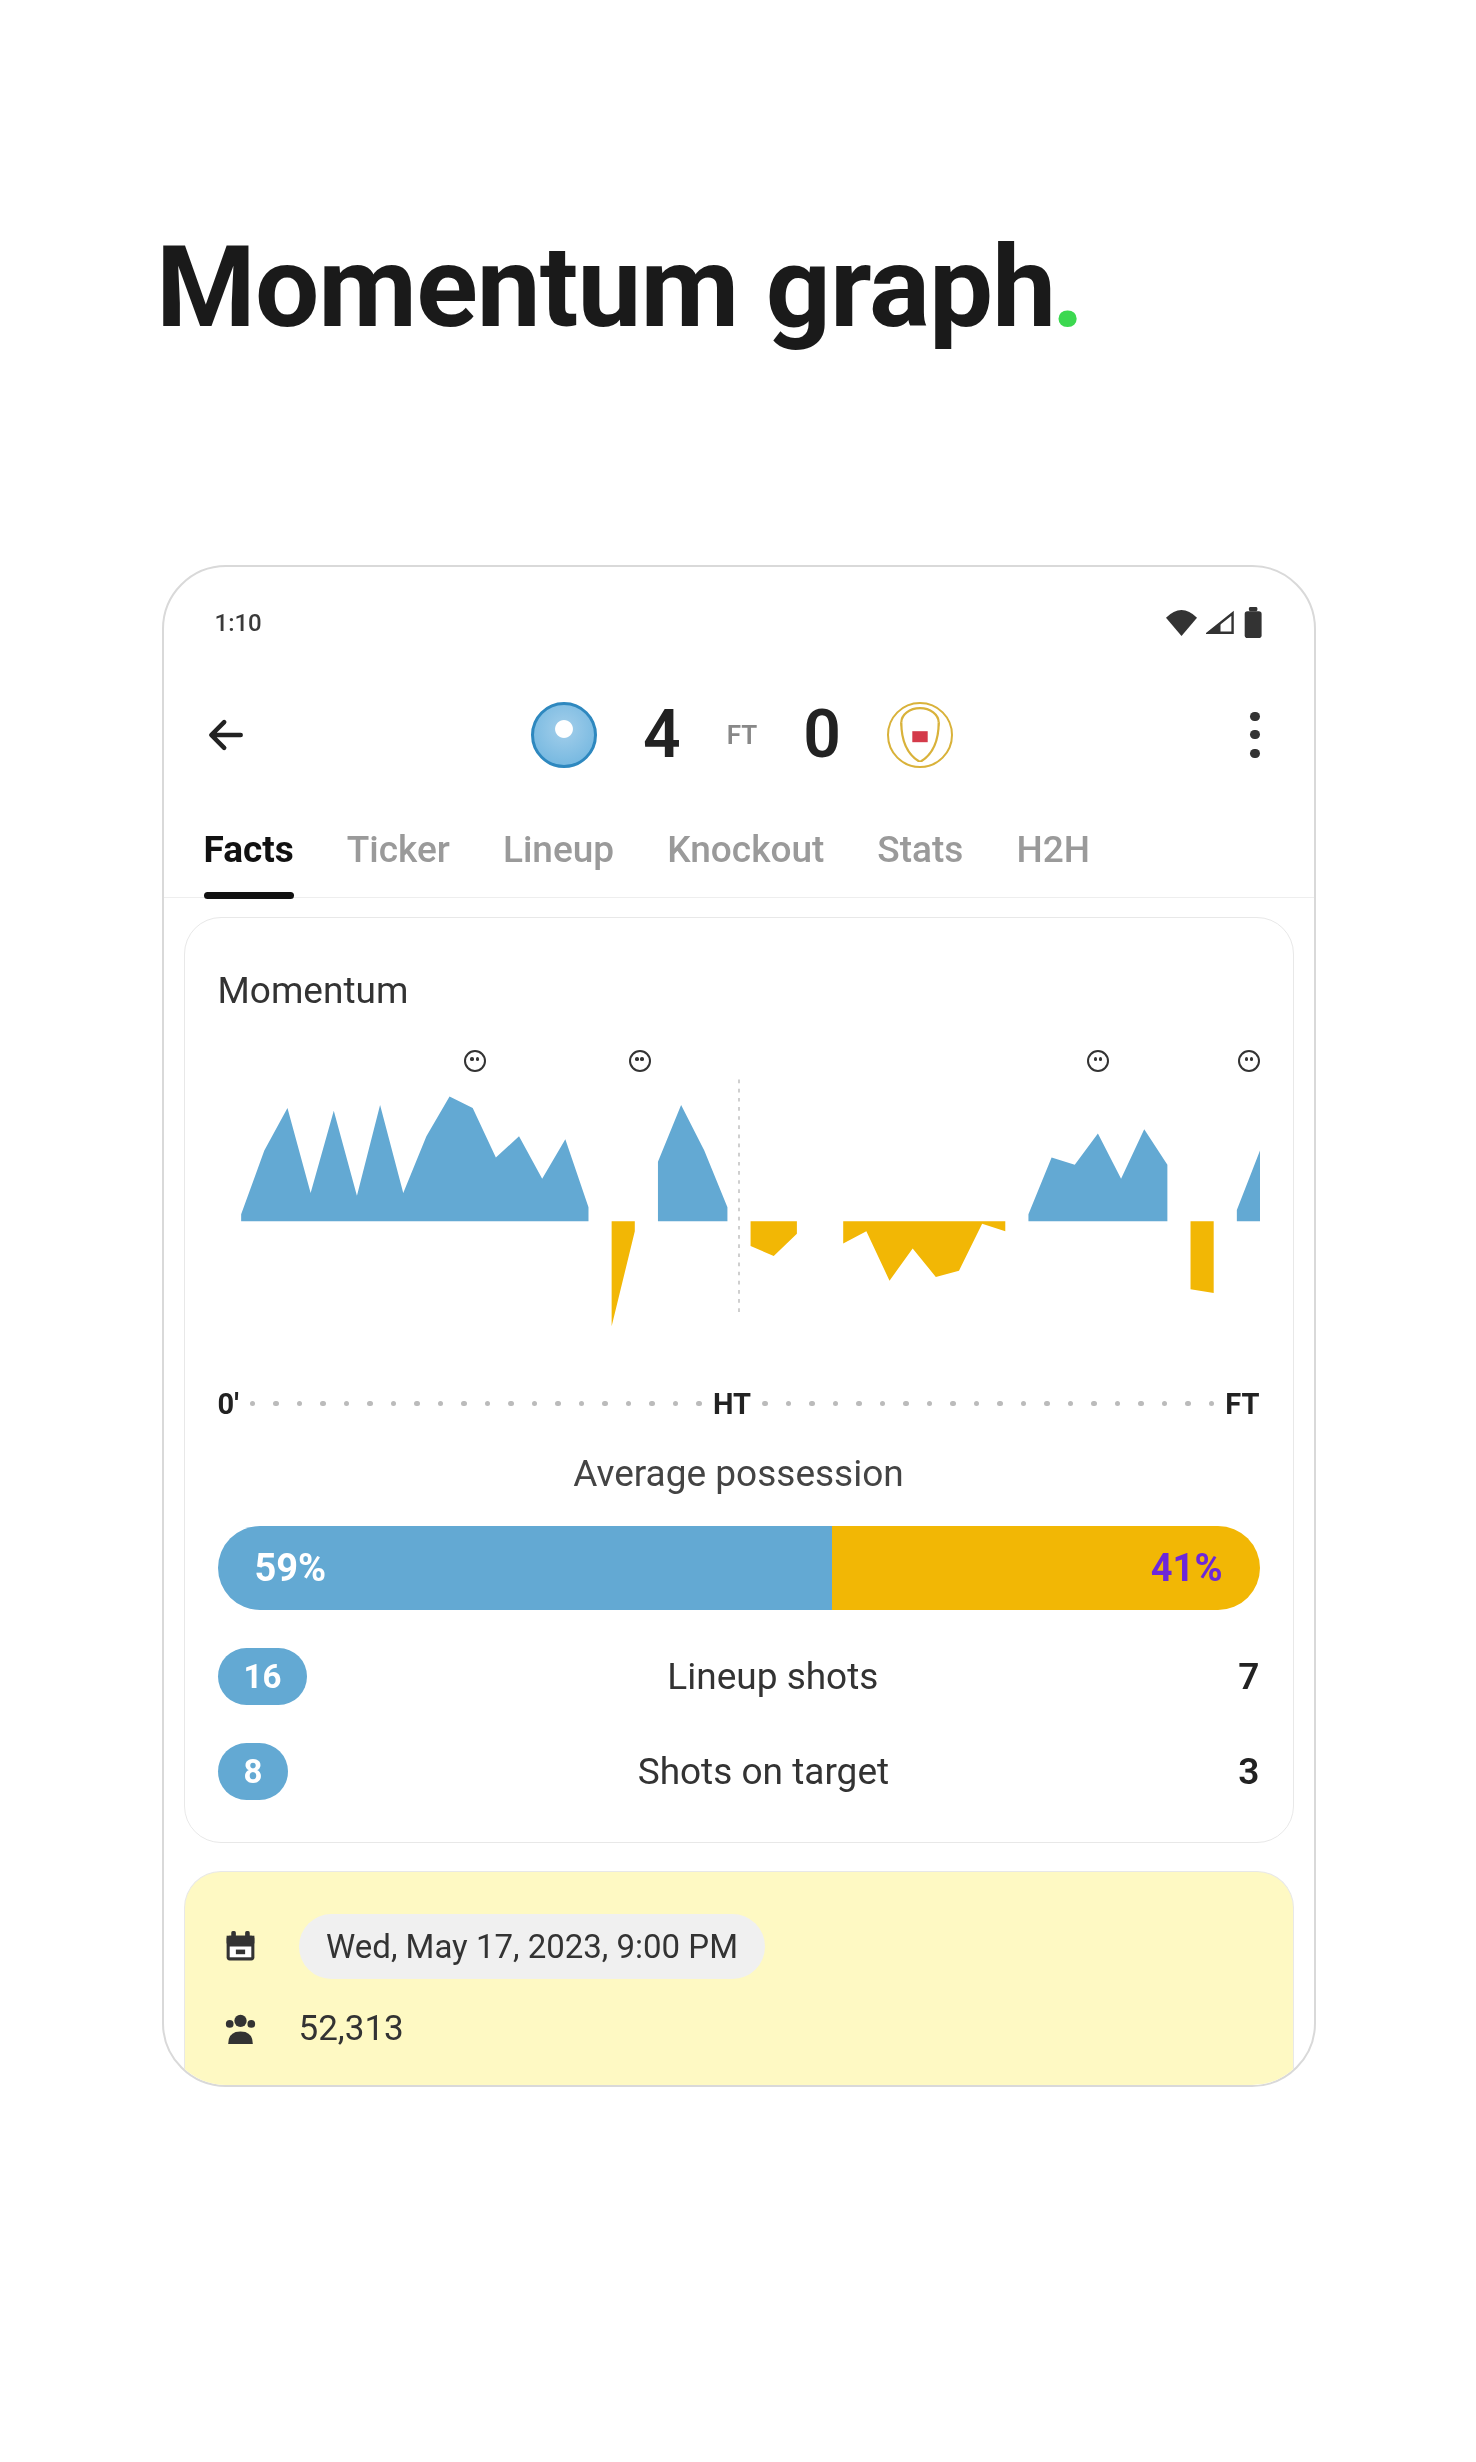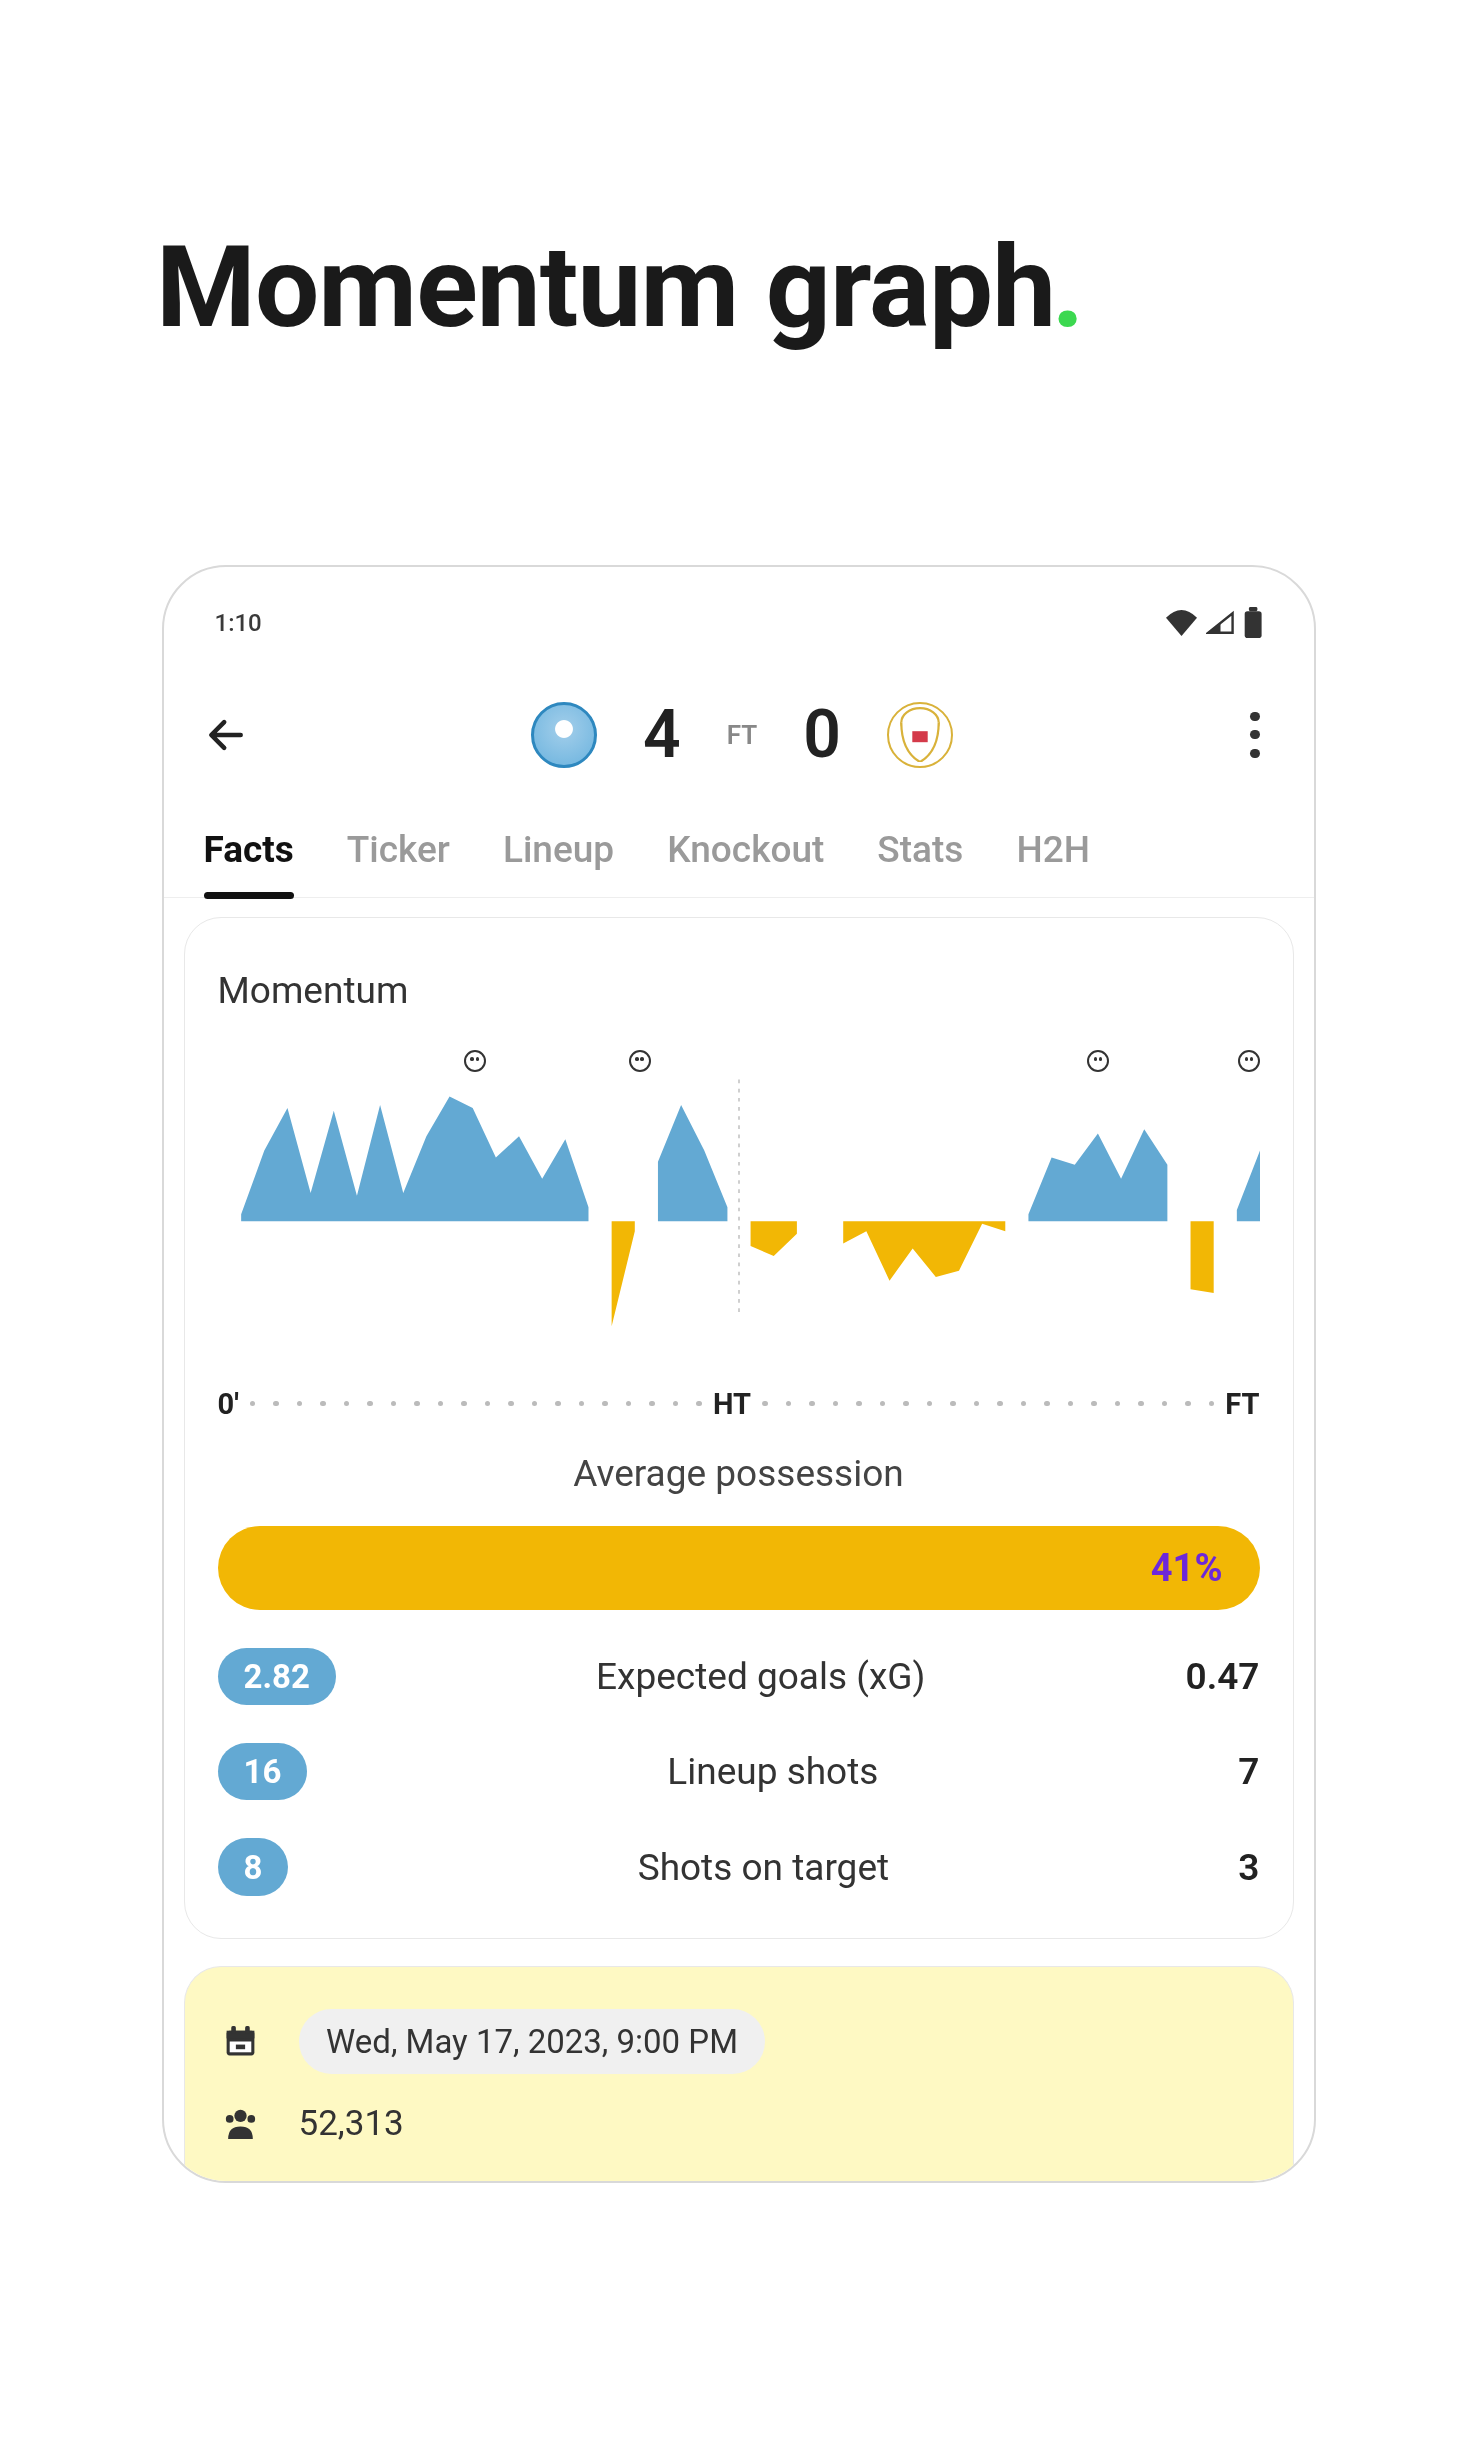--- a/index.html
+++ b/index.html
@@ -235,29 +235,25 @@
           <span></span>
           <span></span>
           <span></span>
           <span></span>
         </span>
       <span>FT</span>
     </div>
 
     <div class="subheading">Average possession</div>
     <div class="possession-bar">
+      <div class="poss-left" id="poss-left" style="flex-basis: 59%; flex-grow: 0;">59%</div>
       <div class="poss-right" id="poss-right" style="flex-basis: 41%; flex-grow: 1;">41%</div>
     </div>
 
     <div id="stats-host">
-        <div class="statrow">
-          <span class="pill">2.82</span>
-          <span class="statlabel">Expected goals (xG)</span>
-          <span class="awayval">0.47</span>
-        </div>
         <div class="statrow">
           <span class="pill">16</span>
           <span class="statlabel">Lineup shots</span>
           <span class="awayval">7</span>
         </div>
         <div class="statrow">
           <span class="pill">8</span>
           <span class="statlabel">Shots on target</span>
           <span class="awayval">3</span>
         </div>

